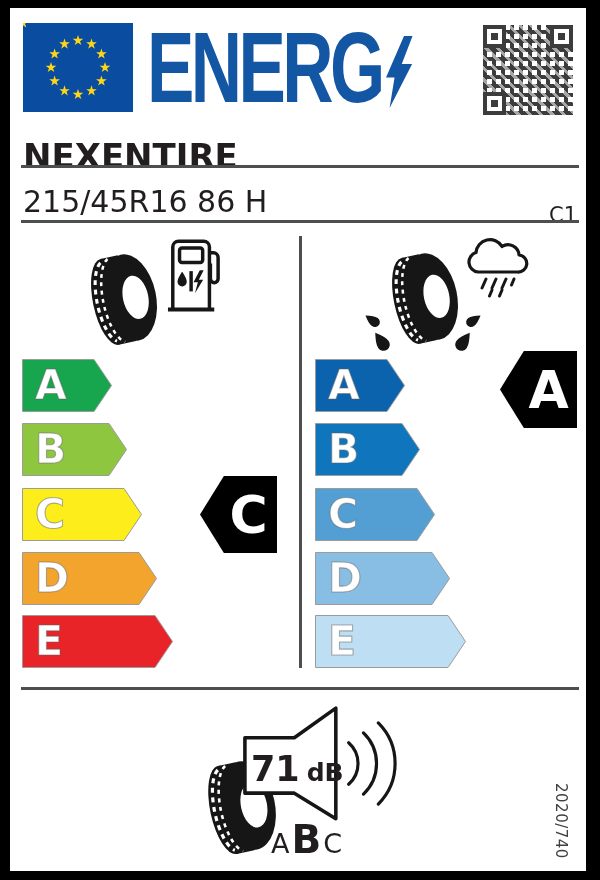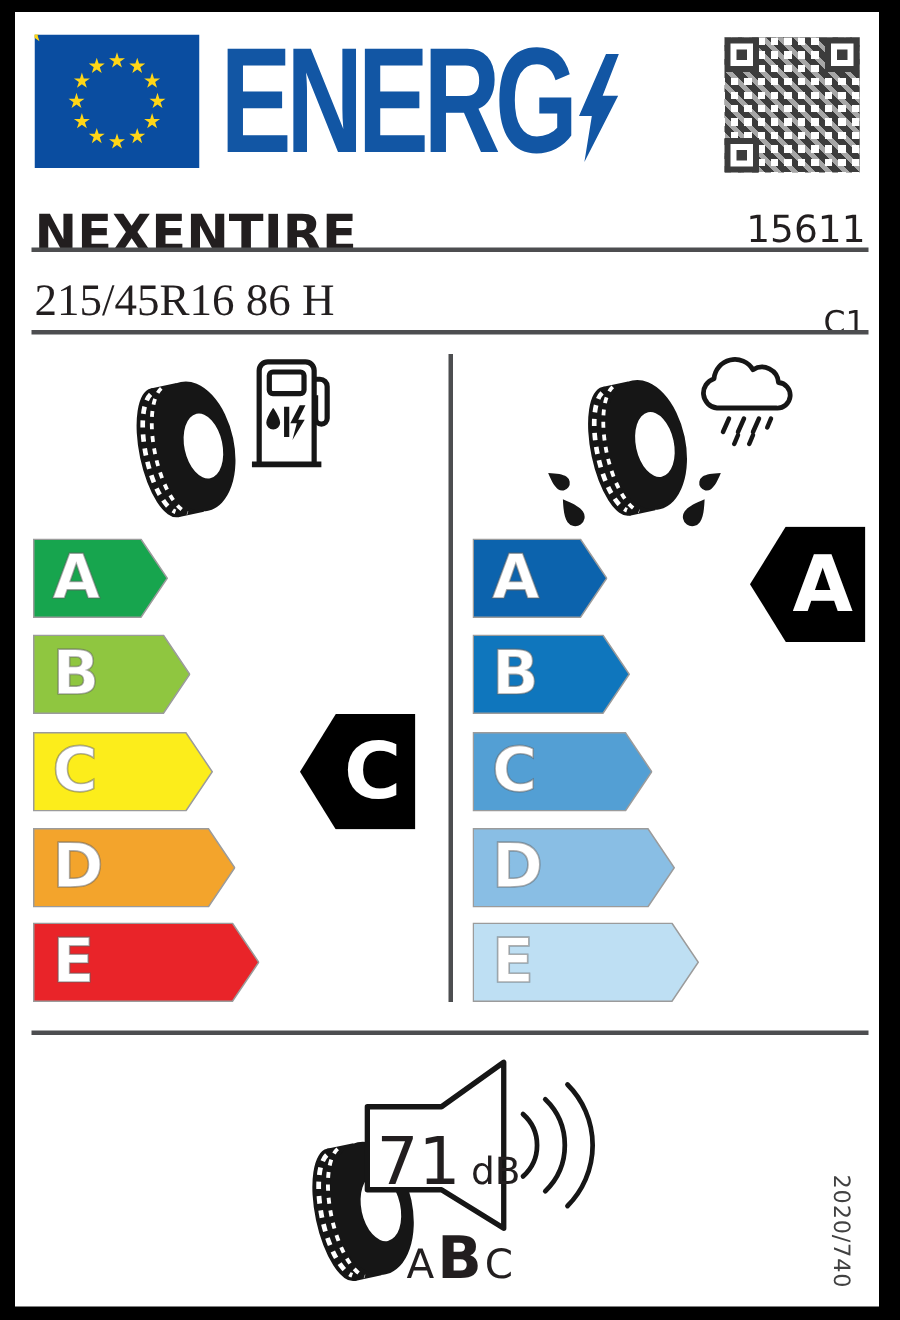--- a/index.html
+++ b/index.html
@@ -20,21 +20,21 @@
         repeating-linear-gradient(0deg,#3c3c3c 0 4px,transparent 4px 9px),
         repeating-linear-gradient(90deg,#3c3c3c 0 4px,#fff 4px 9px);}
   .finder{position:absolute;width:23px;height:23px;background:#3c3c3c;}
   .finder::after{content:"";position:absolute;left:4px;top:4px;right:4px;bottom:4px;background:#fff;}
   .finder::before{content:"";position:absolute;left:8px;top:8px;right:8px;bottom:8px;background:#3c3c3c;z-index:1;}
   .f-tl{left:0;top:0}.f-tr{right:0;top:0}.f-bl{left:0;bottom:0}
 
   
   .brand{left:23px;top:136px;font-size:34px;font-weight:bold;}
   .code{right:23px;top:138px;font-size:25px;}
-  .size{left:23px;top:184px;font-size:30px;font-family:Liberation Serif, serif;}
+  .size{left:23px;top:184px;font-size:30px;}
   .tclass{right:23px;top:203px;font-size:21px;}
   .hline{left:21px;width:558px;height:3px;background:#4d4e50;}
   .l1{top:165px}.l2{top:220px}.l3{top:687px}
   .vline{left:299px;top:236px;width:3px;height:432px;background:#4d4e50;}
 
   
   .icon-fuel-tire{left:84px;top:250px;width:78px;height:98px;}
   .icon-pump{left:167px;top:237px;width:54px;height:76px;}
   .icon-wet{left:362px;top:248px;width:124px;height:104px;}
   .icon-cloud{left:462px;top:238px;width:72px;height:62px;}
@@ -52,22 +52,22 @@
         clip-path:polygon(31% 0,100% 0,100% 100%,31% 100%,0 50%);
         display:flex;align-items:center;justify-content:center;
         padding-left:20px;box-sizing:border-box;font-weight:bold;font-size:52px;}
   .fuel-rating{left:200px;top:476px;}
   .wet-rating{left:500px;top:351px;}
 
   
   .icon-noise-tire{left:201px;top:757px;width:80px;height:100px;z-index:1;}
   .icon-speaker{left:237px;top:703px;width:168px;height:121px;z-index:2;}
   .db-text{left:251px;top:749px;z-index:3;white-space:nowrap;}
-  .db-val{font-weight:normal;font-size:44px;}
-  .db-unit{font-size:25px;margin-left:7px;}
+  .db-val{font-weight:bold;font-size:35px;}
+  .db-unit{font-size:25px;margin-left:7px;font-weight:bold;}
   .abc{left:271px;top:817px;z-index:3;display:flex;align-items:baseline;gap:2px;}
   .abc .sm{font-size:27px;}
   .abc .big{font-size:39px;font-weight:bold;}
   .reg{left:552px;top:783px;writing-mode:vertical-rl;font-size:15px;color:#414141;letter-spacing:.5px;}
   .defs{position:absolute;width:0;height:0;overflow:hidden;}
 </style>
 </head>
 <body>
 
 <svg class="defs" aria-hidden="true">
@@ -114,21 +114,20 @@
     <polygon points="20,0 0,46 9.5,46 4,80 29,31 17.5,31 29.5,0" fill="#1256a4"></polygon>
   </svg>
 
   <div class="abs qr">
     <div class="finder f-tl"></div>
     <div class="finder f-tr"></div>
     <div class="finder f-bl"></div>
   </div>
 
   <div class="abs brand">NEXENTIRE</div>
-  <div class="abs code">15611</div>
   <div class="abs hline l1"></div>
   <div class="abs size">215/45R16 86 H</div>
   <div class="abs tclass">C1</div>
   <div class="abs hline l2"></div>
   <div class="abs vline"></div>
 
   <svg class="abs icon-fuel-tire" viewBox="0 0 80 100">
     <use href="#sym-tire" width="80" height="100"></use>
   </svg>
   <svg class="abs icon-pump" viewBox="0 0 56 78">

